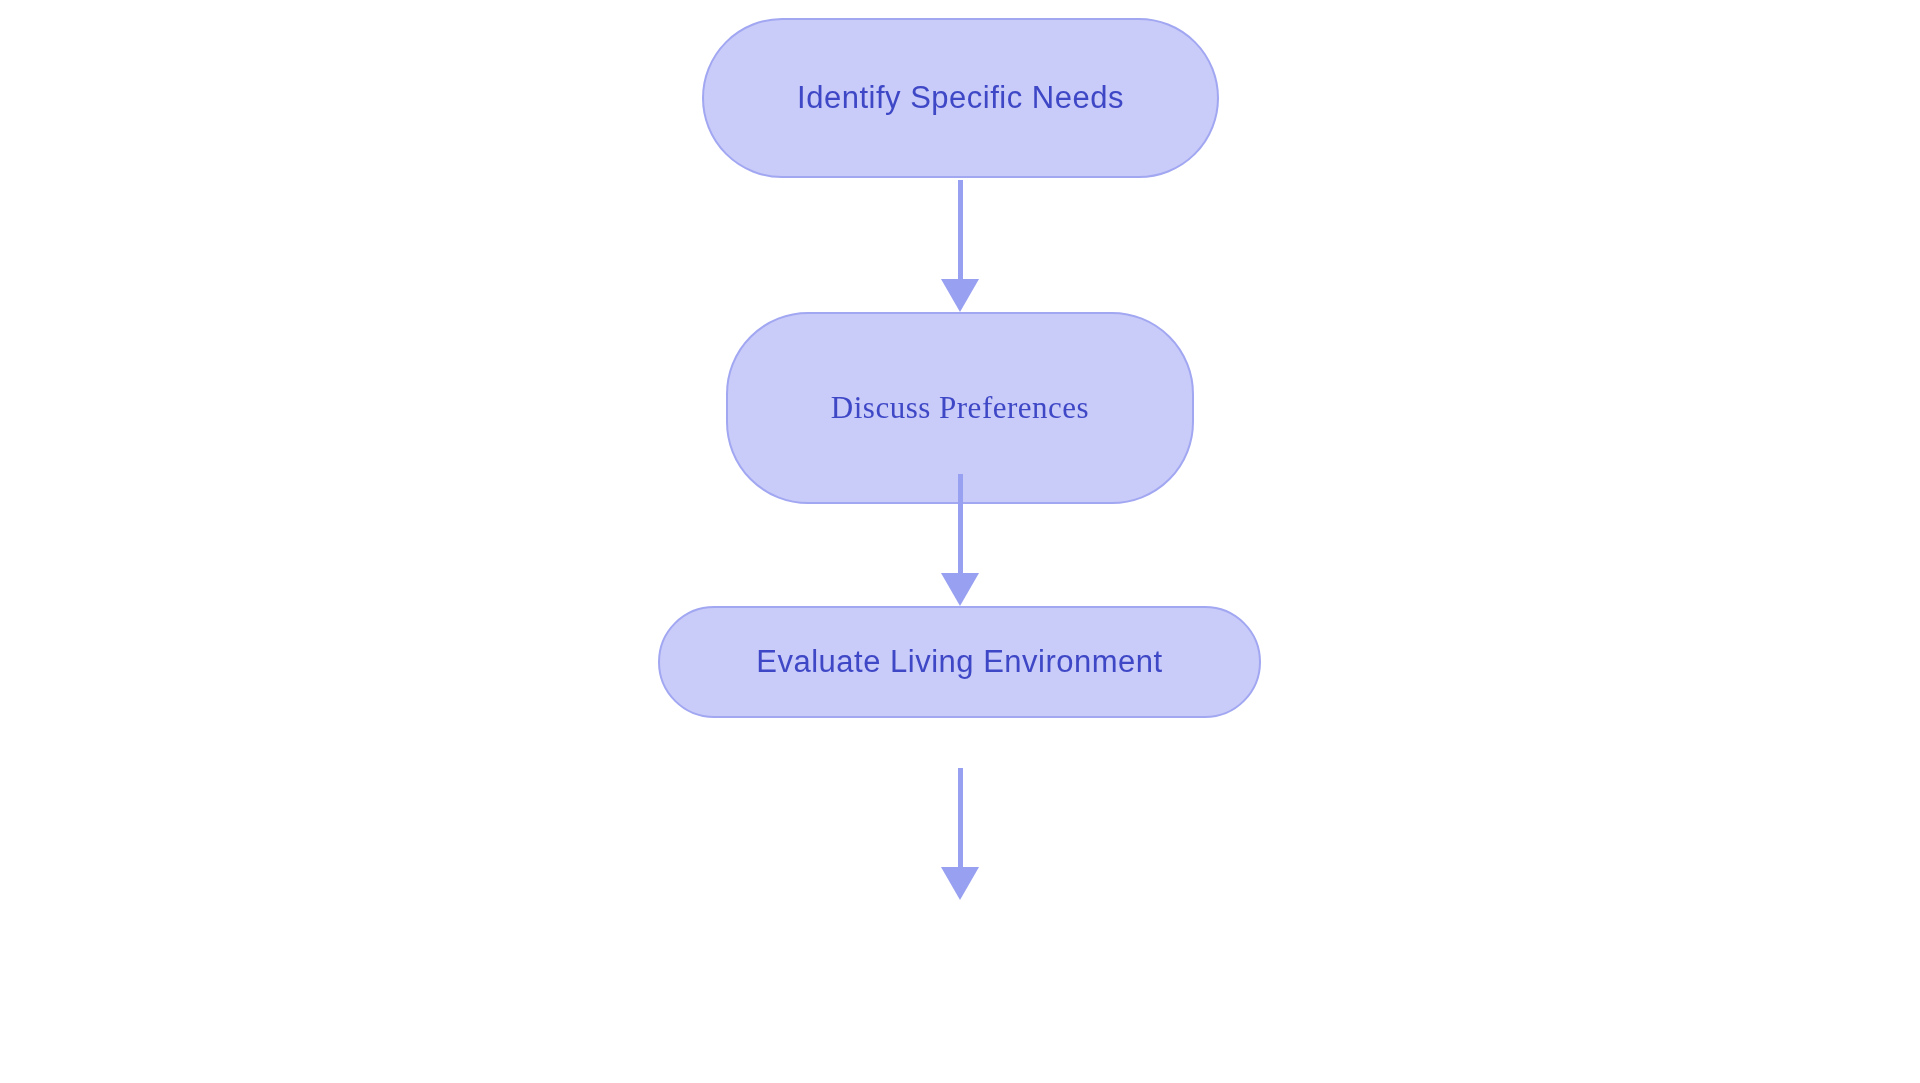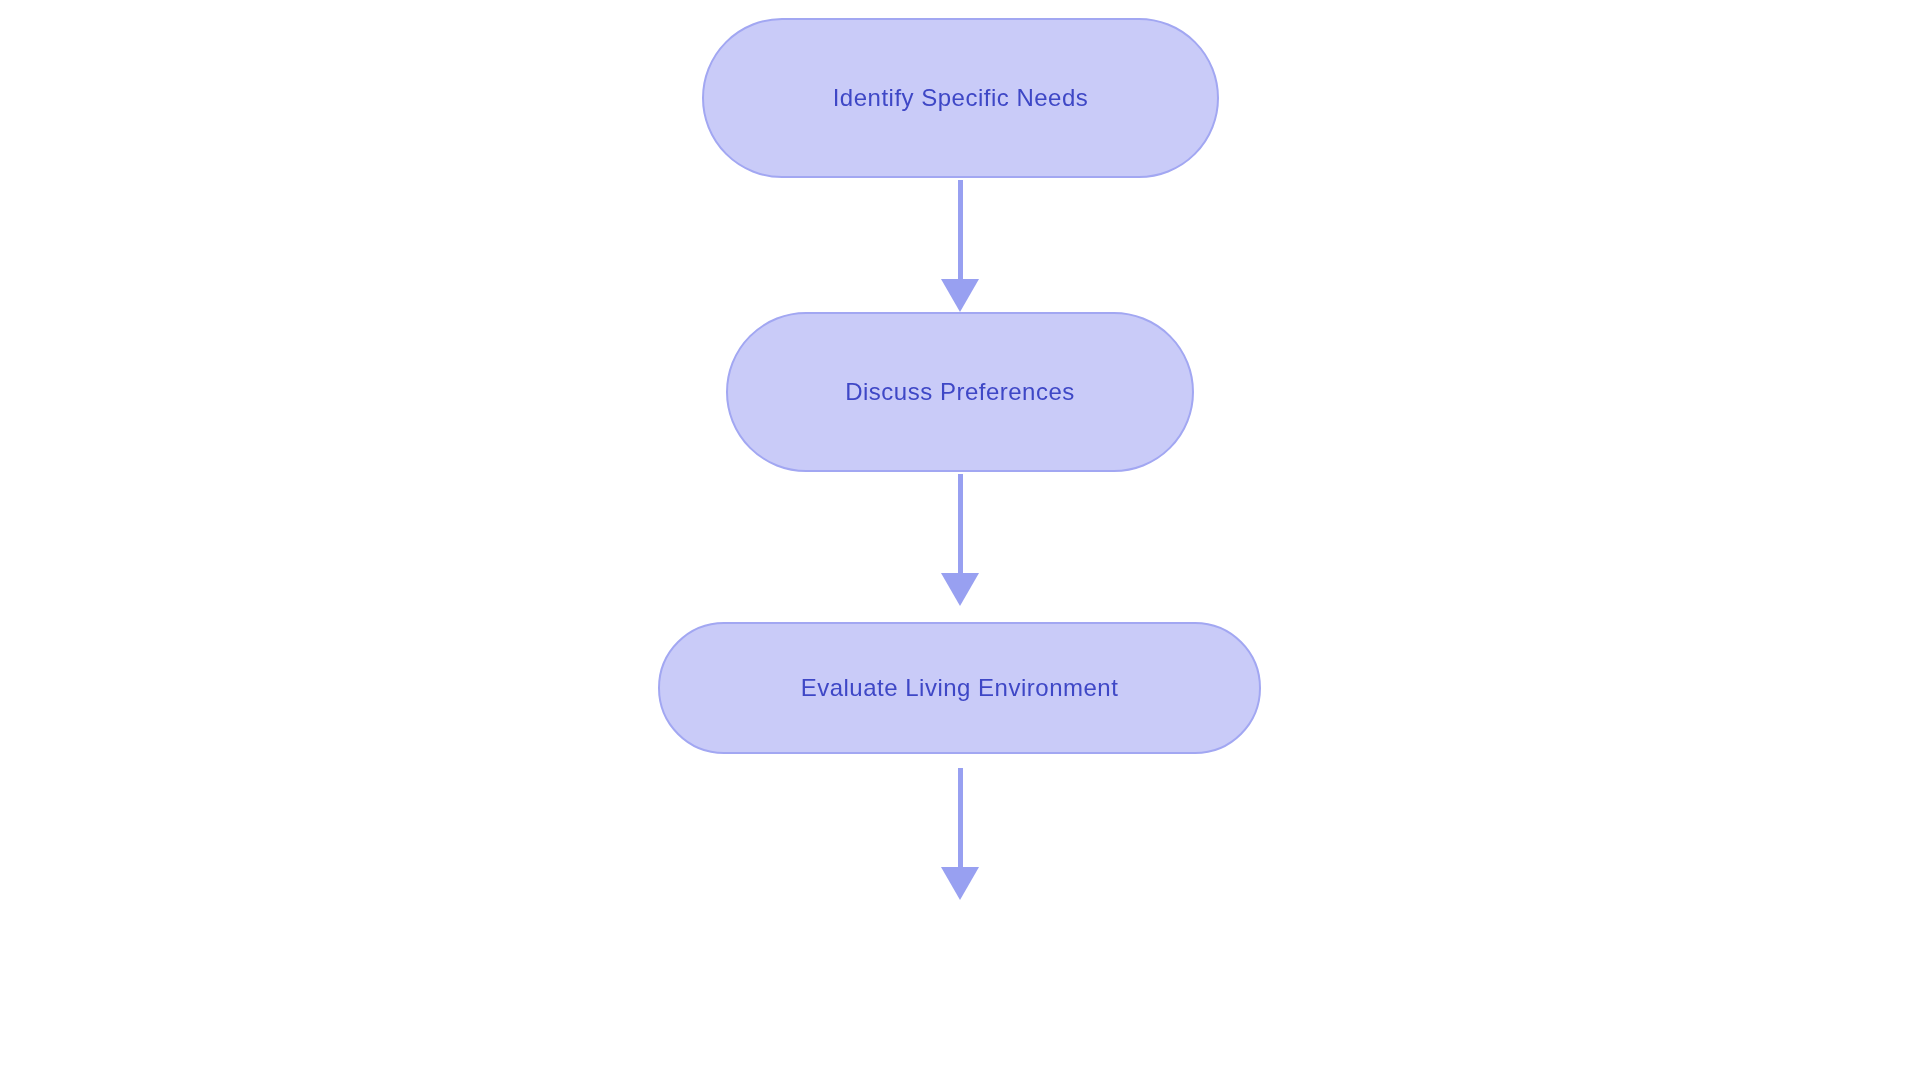--- a/index.html
+++ b/index.html
@@ -29,28 +29,28 @@
     background: var(--node-fill);
     border: 2px solid var(--node-border);
     border-radius: 82px;
     display: flex;
     align-items: center;
     justify-content: center;
     text-align: center;
   }
   .flow-node .node-label {
     color: var(--text-color);
-    font-size: 24px;
+    font-size: 31px;
     font-weight: 500;
     letter-spacing: 0.5px;
     white-space: nowrap;
   }
   .node-0 { left: 702px; top: 18px;  width: 517px; height: 160px; }
-  .node-1 { left: 726px; top: 312px; width: 468px; height: 160px; }
-  .node-2 { left: 658px; top: 622px; width: 603px; height: 132px; }
+  .node-1 { left: 726px; top: 312px; width: 468px; height: 192px; font-family: Liberation Serif, serif; }
+  .node-2 { left: 658px; top: 606px; width: 603px; height: 112px; }
   .node-3 { left: 698px; top: 900px; width: 524px; height: 160px; }
 
   .flow-arrow {
     position: absolute;
     width: 38px;
     display: flex;
     flex-direction: column;
     align-items: center;
   }
   .arrow-0 { left: 941px; top: 180px; height: 132px; }

